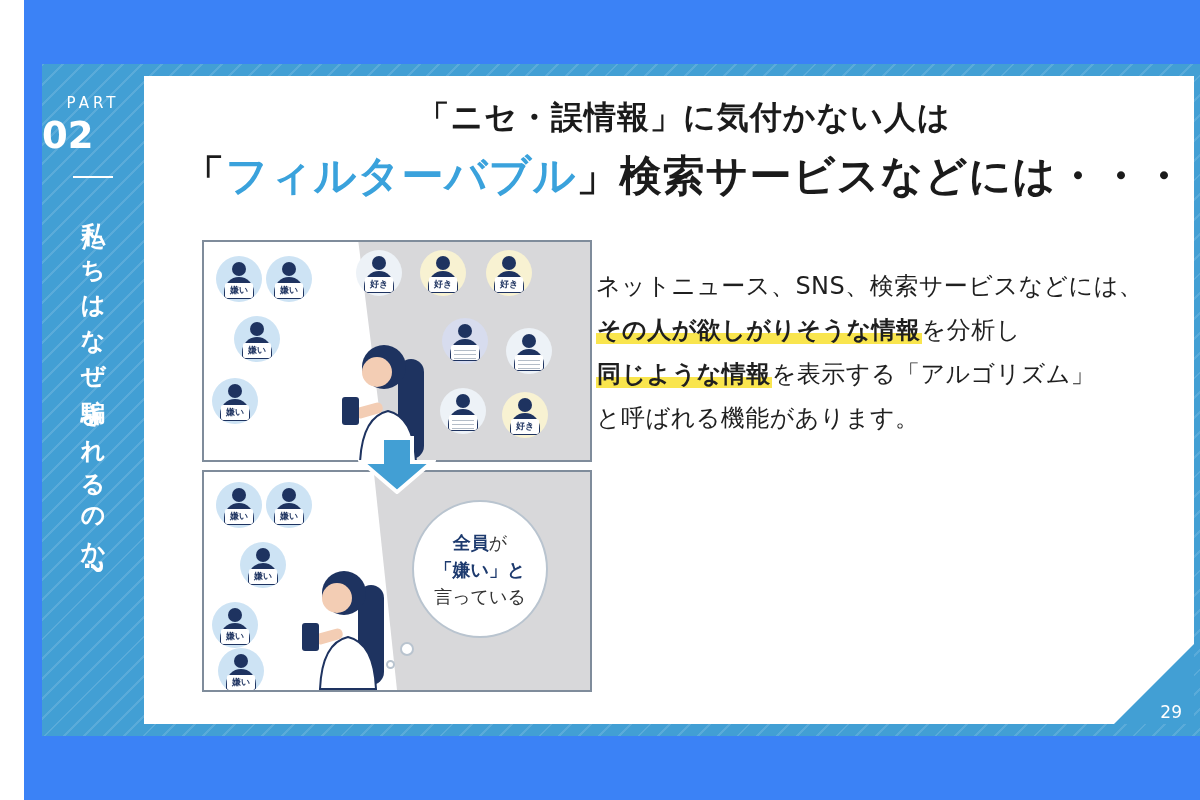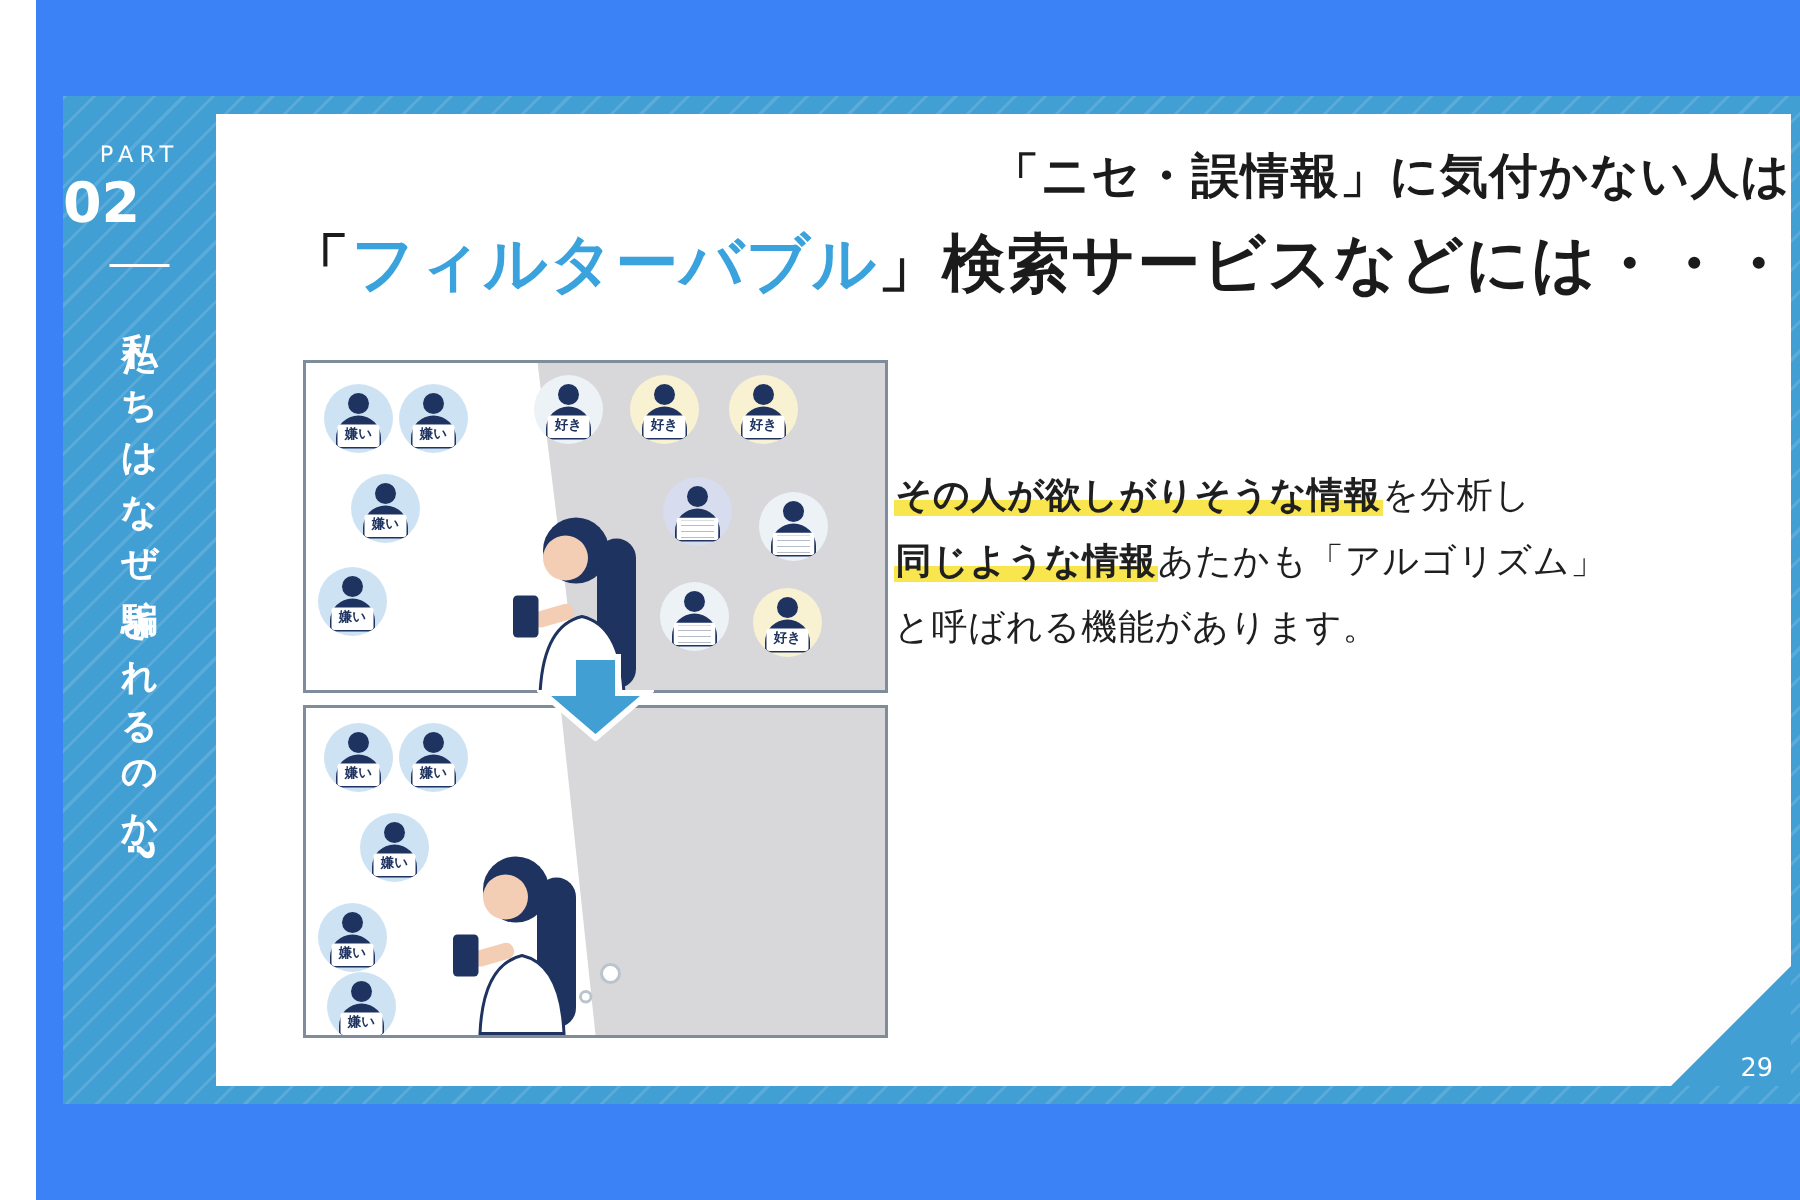--- a/index.html
+++ b/index.html
@@ -22,21 +22,21 @@
     color:#fff; font-size:37px; font-weight:700; }
   .part-divider { position:absolute; left:31px; top:112px; width:40px; height:2px; background:#fff; }
   .vertical-title-wrap { position:absolute; left:0; top:138px; width:102px; display:flex; justify-content:center; }
   .vertical-title { writing-mode:vertical-rl; color:#fff; font-size:24px; font-weight:700;
     letter-spacing:7px; }
 
   
   .content { position:absolute; left:102px; top:12px; width:1050px; height:648px; background:#fff; }
 
   
-  .title { position:absolute; left:0; right:0; top:20px; text-align:right; color:#1b1b1b;padding-left:30px; }
+  .title { position:absolute; left:0; right:0; top:20px; text-align:center; color:#1b1b1b;padding-left:30px; }
   .title-line1 { font-size:32px; font-weight:700; letter-spacing:1px; }
   .title-line2 { font-size:42px; font-weight:700; margin-top:8px; letter-spacing:1px; }
   .title-line2 .kw { color:#3aa2dc; }
 
   
   .illustration { position:absolute; left:58px; top:164px; width:390px; height:452px; }
   .panel { position:absolute; left:0; width:390px; height:222px; background:#fff;
     border:2px solid #7f8c9b; overflow:hidden; }
   .panel-top { top:0; }
   .panel-bottom { top:230px; }
@@ -209,34 +209,41 @@
 
           <svg class="woman" style="left:88px;top:86px" viewBox="0 0 110 130">
             <rect x="66" y="26" width="26" height="100" rx="13" fill="#1e3360"></rect>
             <circle cx="52" cy="34" r="22" fill="#1e3360"></circle>
             <circle cx="45" cy="39" r="15" fill="#f3cdb4"></circle>
             <path d="M28 130 Q30 84 56 78 Q82 84 84 130 Z" fill="#ffffff" stroke="#1e3360" stroke-width="2"></path>
             <rect x="22" y="76" width="28" height="11" rx="5" fill="#f3cdb4" transform="rotate(-16 22 76)"></rect>
             <rect x="10" y="64" width="17" height="28" rx="3" fill="#1e3360"></rect>
           </svg>
 
+          <div class="bubble">
+            <div>
+              <span class="strong">全員</span><span>が</span><br>
+              <span class="strong">「嫌い」と</span><br>
+              <span>言っている</span>
+            </div>
+          </div>
           <div class="bubble-dot d1"></div>
           <div class="bubble-dot d2"></div>
         </div>
 
         <svg class="down-arrow" viewBox="0 0 78 58">
           <path d="M24 2 H54 V26 H74 L39 56 L4 26 H24 Z" fill="#429fd4" stroke="#ffffff" stroke-width="4"></path>
         </svg>
       </div>
 
       <div class="body-text">
         <p class="para">
-          <br>
+          <span>ネットニュース、SNS、検索サービスなどには、</span><br>
           <span class="b hl">その人が欲しがりそうな情報</span><span>を分析し</span><br>
-          <span class="b hl">同じような情報</span><span>あたかも「アルゴリズム」</span><br>
+          <span class="b hl">同じような情報</span><span>を表示する「アルゴリズム」</span><br>
           <span>と呼ばれる機能があります。</span>
         </p>
       </div>
 
       <div class="corner"></div>
       <div class="page-number">29</div>
     </div>
   </div>
 </div>
 

